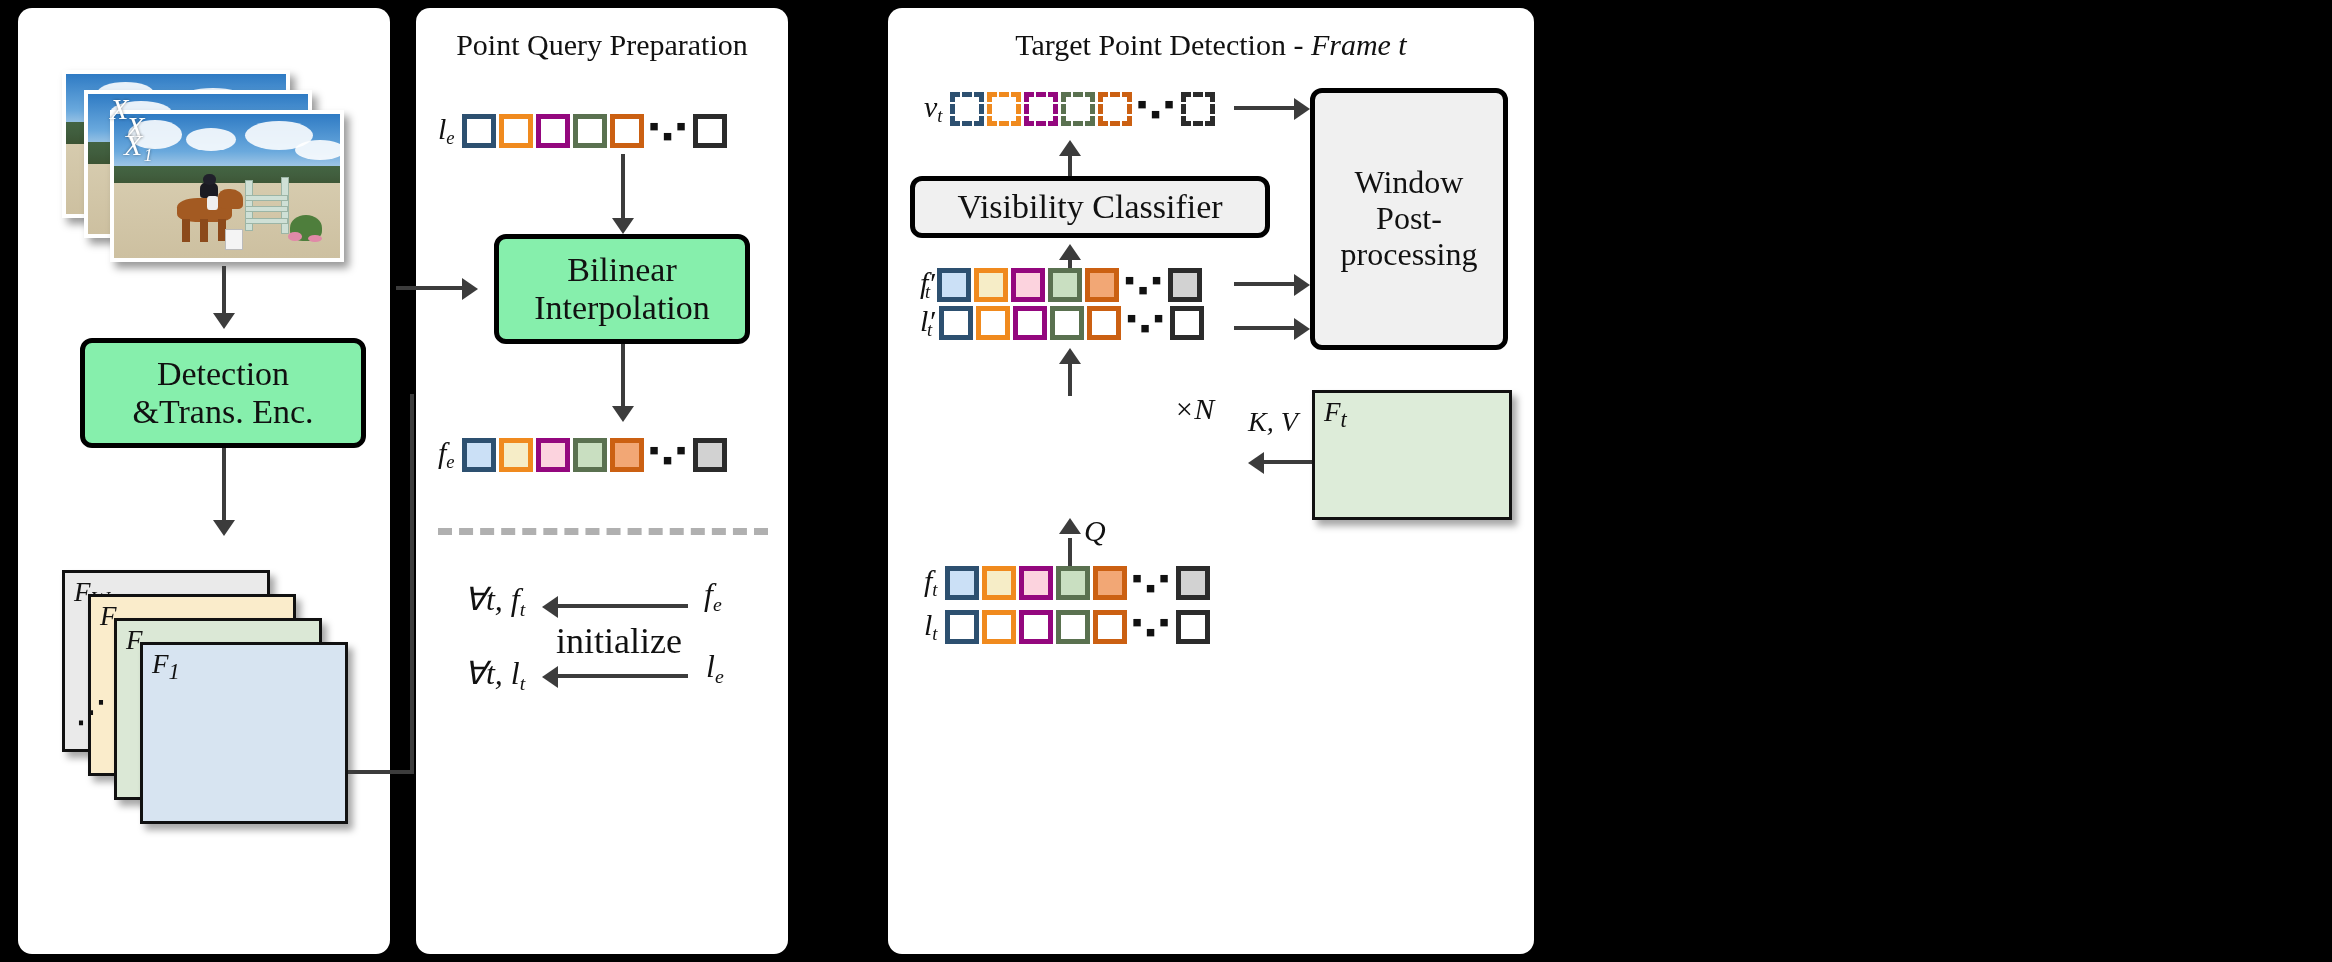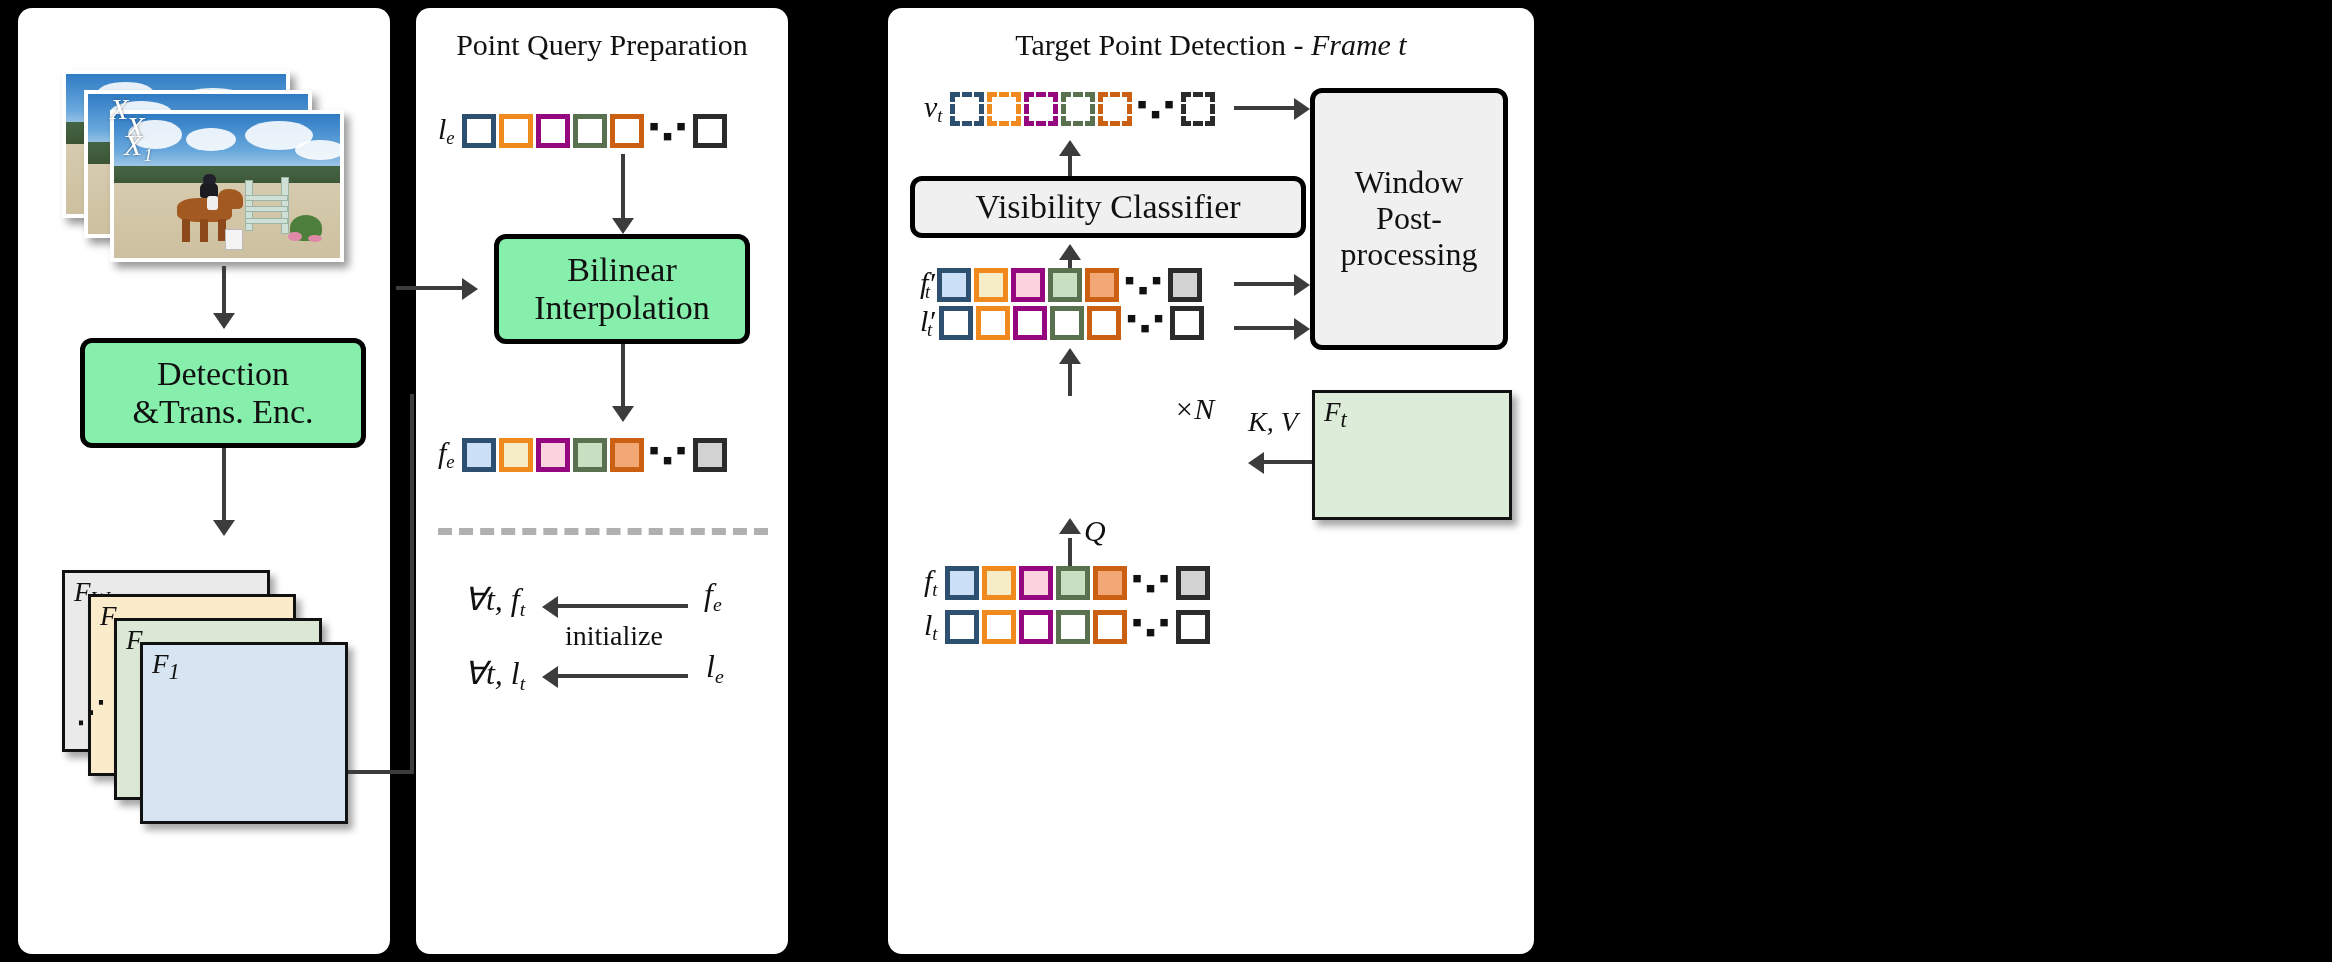--- a/index.html
+++ b/index.html
@@ -221,21 +221,21 @@
 
     <div class="mathtxt" style="left:48px;top:572px;">
       ∀<i>t</i>, <i>f</i><span class="sub">t</span>
     </div>
     <div class="hline" style="left:142px;top:596px;width:130px;"></div>
     <div class="ar-left" style="left:126px;top:588px;"></div>
     <div class="mathtxt" style="left:288px;top:568px;">
       <i>f</i><span class="sub">e</span>
     </div>
 
-    <div class="plaintxt" style="left:140px;top:612px;font-size:28px;margin-left:9px;">initialize</div>
+    <div class="plaintxt" style="left:140px;top:612px;font-size:36px;">initialize</div>
 
     <div class="mathtxt" style="left:48px;top:646px;">
       ∀<i>t</i>, <i>l</i><span class="sub">t</span>
     </div>
     <div class="hline" style="left:142px;top:666px;width:130px;"></div>
     <div class="ar-left" style="left:126px;top:658px;"></div>
     <div class="mathtxt" style="left:290px;top:640px;">
       <i>l</i><span class="sub">e</span>
     </div>
   </div>
@@ -262,21 +262,21 @@
     <div class="rbox gray" style="left:422px;top:80px;width:198px;height:262px;font-size:32px;">
       <div>
         <div>Window</div>
         <div>Post-processing</div>
       </div>
     </div>
 
     <div class="vline" style="left:180px;top:136px;height:46px;"></div>
     <div class="ar-up" style="left:171px;top:132px;"></div>
 
-    <div class="rbox gray" style="left:22px;top:168px;width:396px;height:62px;font-size:34px;">
+    <div class="rbox gray" style="left:22px;top:168px;width:360px;height:62px;font-size:34px;">
       <span>Visibility Classifier</span>
     </div>
 
     <div class="vline" style="left:180px;top:240px;height:42px;"></div>
     <div class="ar-up" style="left:171px;top:236px;"></div>
 
     <div class="tokrow" style="left:32px;top:258px;">
       <span class="tlabel"><i>f</i><span class="prime">′</span><span class="sub" style="margin-left:-10px;">t</span></span>
       <span class="tok" style="border-color:#2d5070;background:#cbe0f6;"></span>
       <span class="tok" style="border-color:#f08a1e;background:#f6edc7;"></span>

